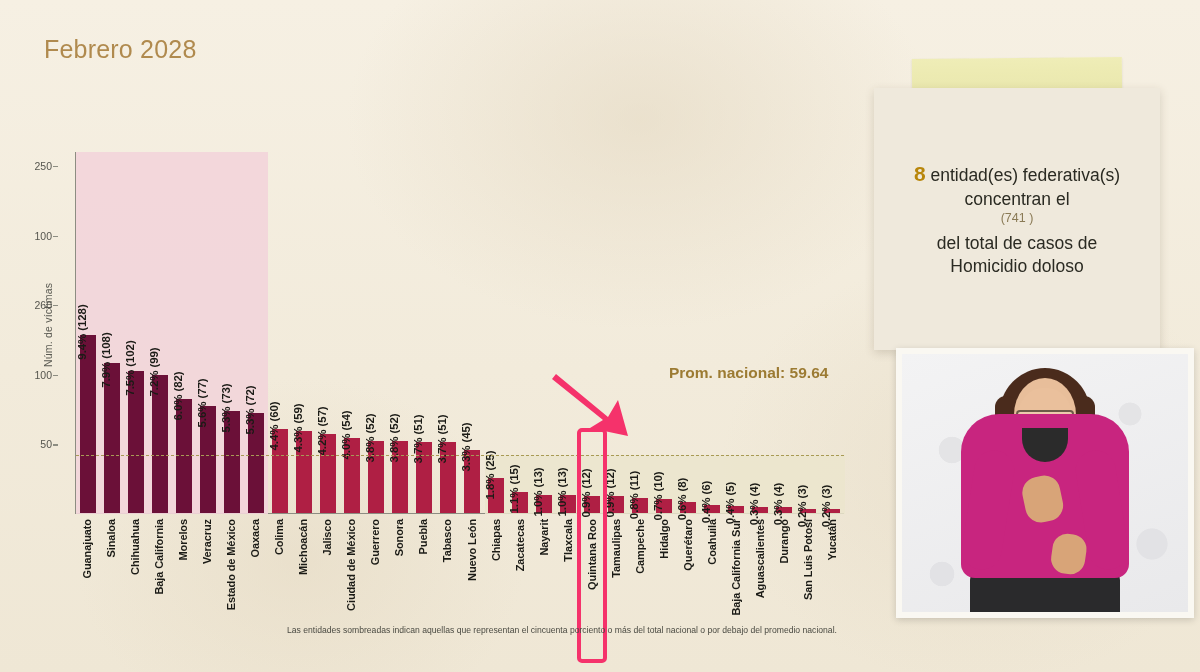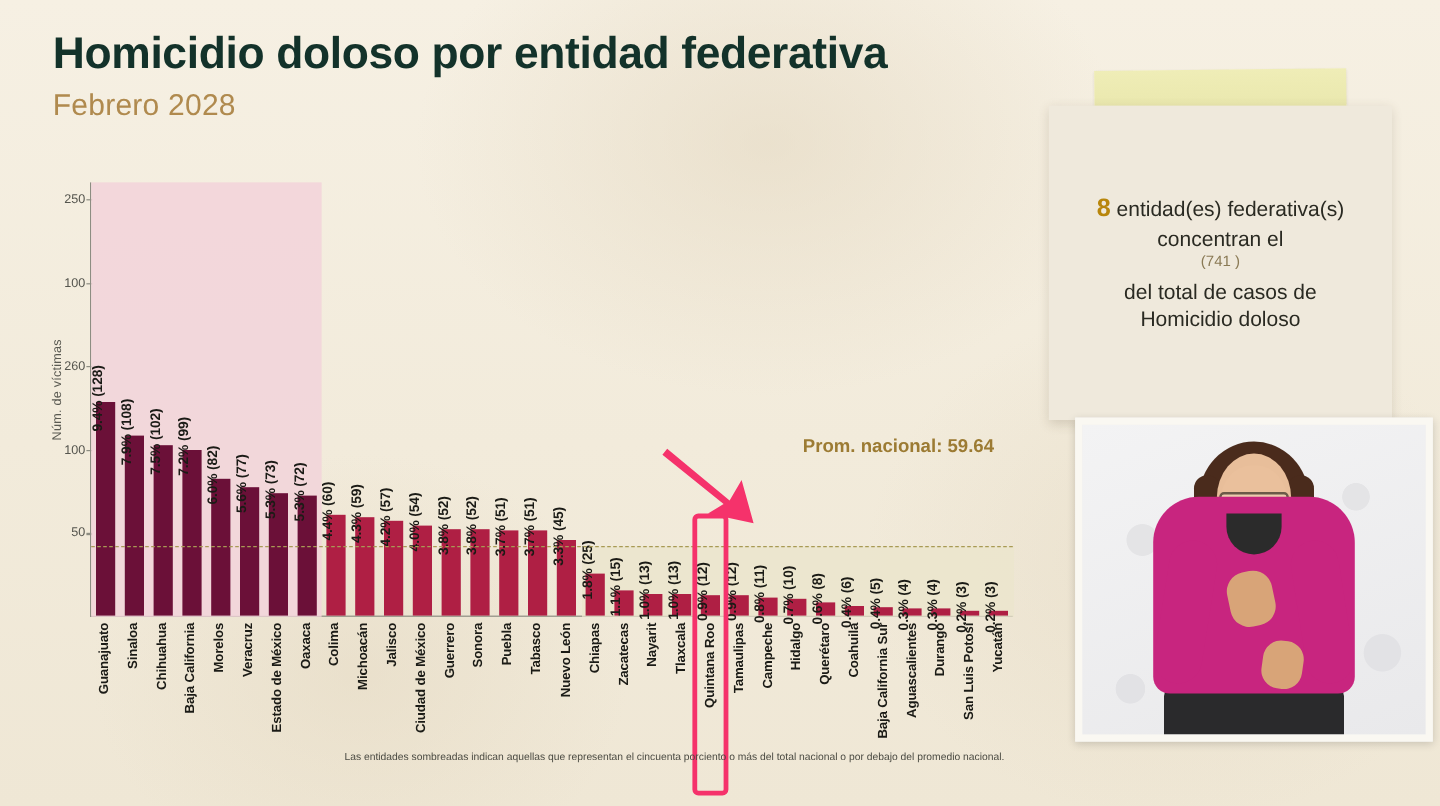--- a/index.html
+++ b/index.html
@@ -42,21 +42,21 @@
     letter-spacing: .2px;
   }
   .plot {
     position: absolute; left: 31px; top: 0;
     width: 769px; height: 362px;
     border-left: 1.3px solid #8D8D82;
     border-bottom: 1.3px solid #8D8D82;
   }
   .yticks { position: absolute; left: 0; top: 0; width: 31px; height: 362px; }
   .ytick {
-    position: absolute; right: 4px; transform: translateY(-50%);
+    position: absolute; right: 23px; transform: translateY(-50%);
     font-size: 10.5px; color: #55554E; text-align: center;
   }
   .ytick::after {
     content: ""; position: absolute; right: -6px; top: 50%;
     width: 5px; height: 1.2px; background: #8D8D82;
   }
 
   
   .shade-top {
     position: absolute; top: 0; background: #F2D5DA; opacity: .92;
@@ -228,21 +228,20 @@
     position: absolute; left: 50%; bottom: 0; transform: translateX(-50%);
     width: 150px; height: 40px; background: #2A2A2C; border-radius: 8px 8px 0 0;
   }
 </style>
 </head>
 <body>
 
 <div class="bg-deco"></div>
 
 <div class="header">
-  <div class="title">Homicidio doloso por entidad federativa</div>
   <div class="subtitle">Febrero 2028</div>
 </div>
 
 <div class="chart-area">
   <div class="ylabel">Núm. de víctimas</div>
   <div class="yticks" id="yticks">
       <div class="ytick" style="top: 292.385px;">50</div>
       <div class="ytick" style="top: 222.769px;">100</div>
       <div class="ytick" style="top: 153.154px;">260</div>
       <div class="ytick" style="top: 83.5385px;">100</div>

